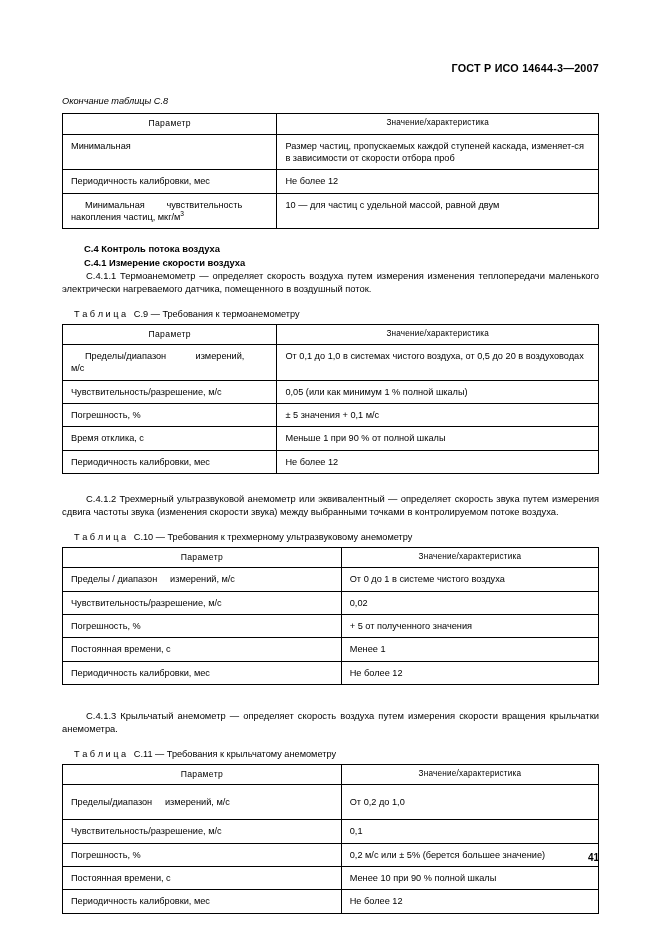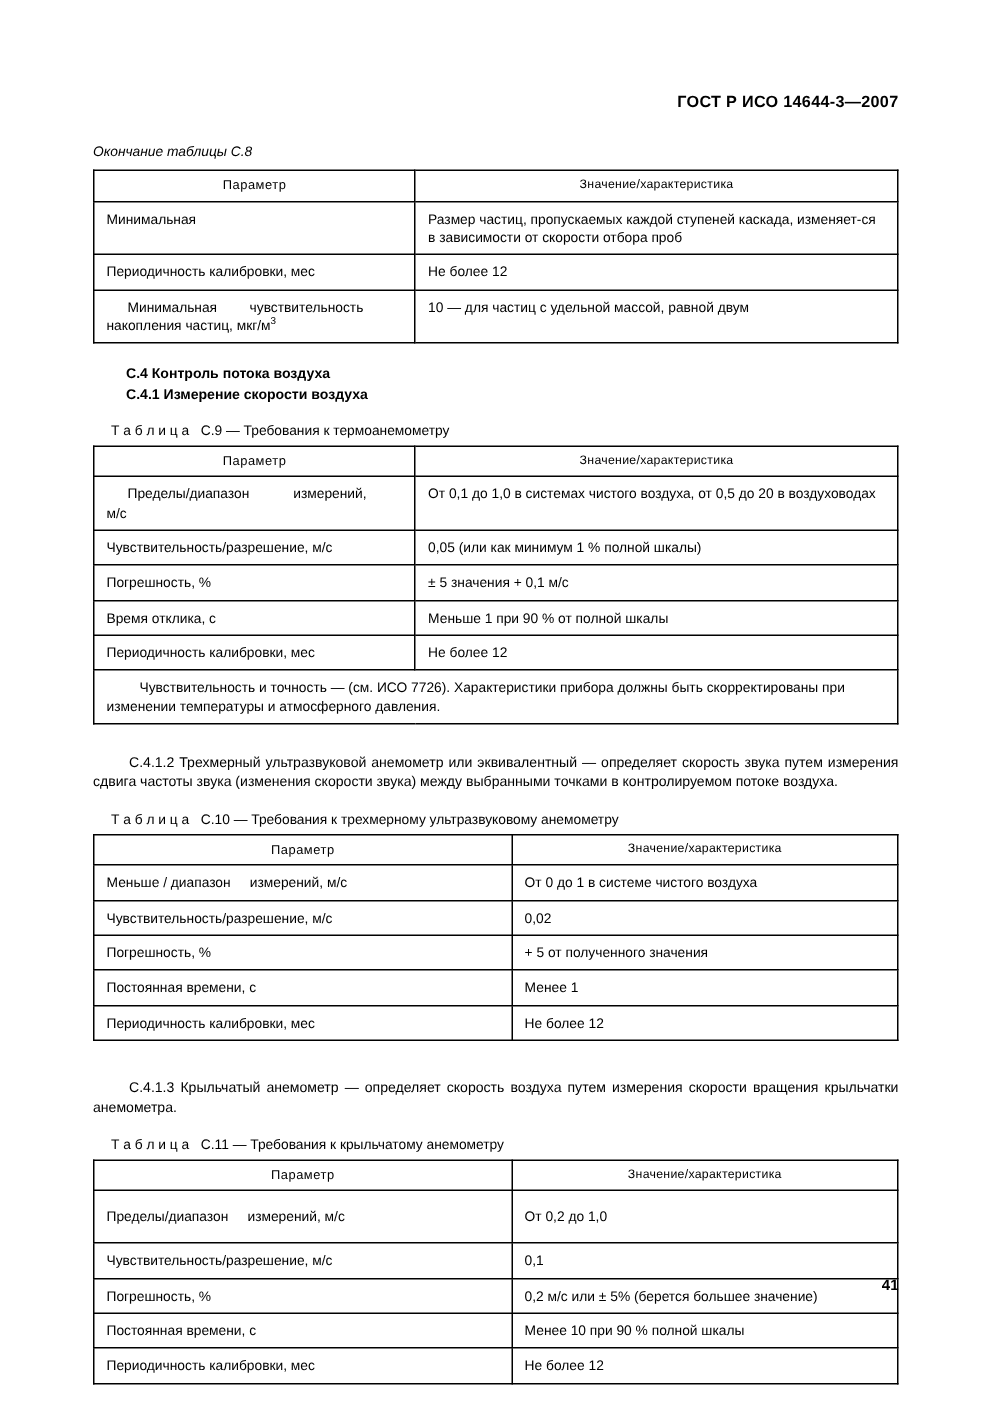--- a/index.html
+++ b/index.html
@@ -158,20 +158,21 @@
           <td class="param-hang"><span>Минимальная</span><span class="sp">&nbsp;&nbsp;&nbsp;</span><span>чувствительность</span> <span>накопления частиц, мкг/м</span><sup>3</sup></td>
           <td>10 — для частиц с удельной массой, равной двум</td>
         </tr>
       </tbody>
     </table>
 
     <div class="gap-m"></div>
 
     <div class="sec-head">С.4 Контроль потока воздуха</div>
     <div class="sec-head">С.4.1 Измерение скорости воздуха</div>
+    <p class="body-par">С.4.1.1 Термоанемометр — определяет скорость воздуха путем измерения изменения теплопередачи маленького электрически нагреваемого датчика, помещенного в воздушный поток.</p>
 
     <div class="gap-m"></div>
 
     <div class="table-caption">Т а б л и ц а   С.9 — Требования к термоанемометру</div>
 
     <table class="gost">
       <colgroup>
           <col style="width:40%">
           <col style="width:60%">
         </colgroup>
@@ -195,23 +196,20 @@
           <td>± 5 значения + 0,1 м/с</td>
         </tr>
         <tr>
           <td class="param-indent">Время отклика, с</td>
           <td>Меньше 1 при 90 % от полной шкалы</td>
         </tr>
         <tr>
           <td class="param-indent">Периодичность калибровки, мес</td>
           <td>Не более 12</td>
         </tr>
-        <tr>
-          <td class="note-cell" colspan="2">Чувствительность и точность — (см. ИСО 7726). Характеристики прибора должны быть скорректированы при изменении температуры и атмосферного давления.</td>
-        </tr>
       </tbody>
     </table>
 
     <div class="gap-l"></div>
 
     <p class="body-par">С.4.1.2 Трехмерный ультразвуковой анемометр или эквивалентный — определяет скорость звука путем измерения сдвига частоты звука (изменения скорости звука) между выбранными точками в контролируемом потоке воздуха.</p>
 
     <div class="gap-m"></div>
 
     <div class="table-caption">Т а б л и ц а   С.10 — Требования к трехмерному ультразвуковому анемометру</div>
@@ -222,21 +220,21 @@
           <col style="width:48%">
         </colgroup>
       <thead>
         <tr>
           <th>Параметр</th>
           <th class="hdr-val">Значение/характеристика</th>
         </tr>
       </thead>
       <tbody>
         <tr>
-          <td class="param-indent"><span>Меньше / диапазон</span><span class="sp">&nbsp;&nbsp;&nbsp;&nbsp;&nbsp;</span><span>измерений, м/с</span></td>
+          <td class="param-indent"><span>Пределы / диапазон</span><span class="sp">&nbsp;&nbsp;&nbsp;&nbsp;&nbsp;</span><span>измерений, м/с</span></td>
           <td>От 0 до 1 в системе чистого воздуха</td>
         </tr>
         <tr>
           <td class="param-indent">Чувствительность/разрешение, м/с</td>
           <td>0,02</td>
         </tr>
         <tr>
           <td class="param-indent">Погрешность, %</td>
           <td>+ 5 от полученного значения</td>
         </tr>

